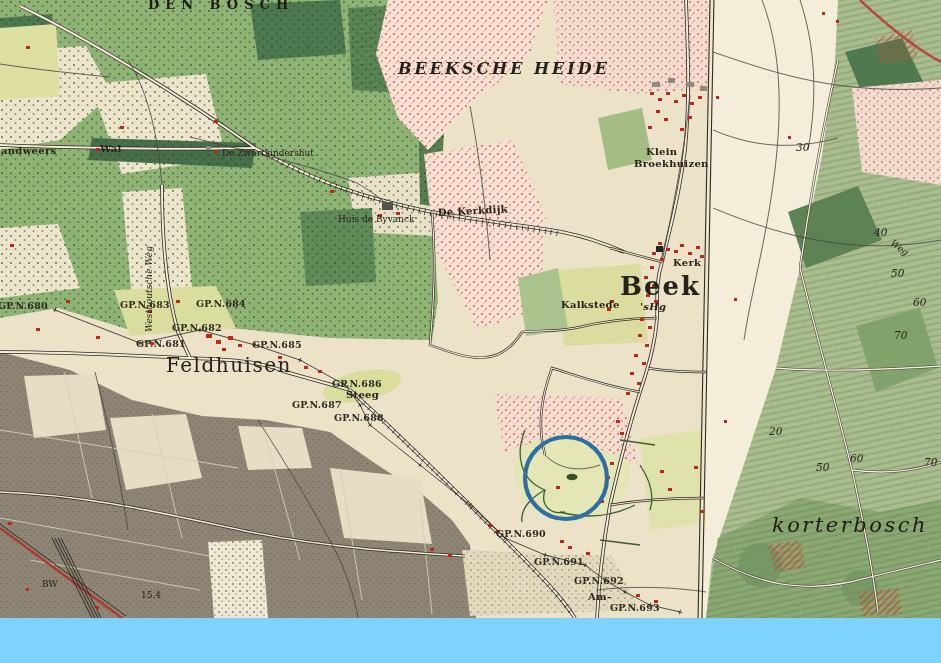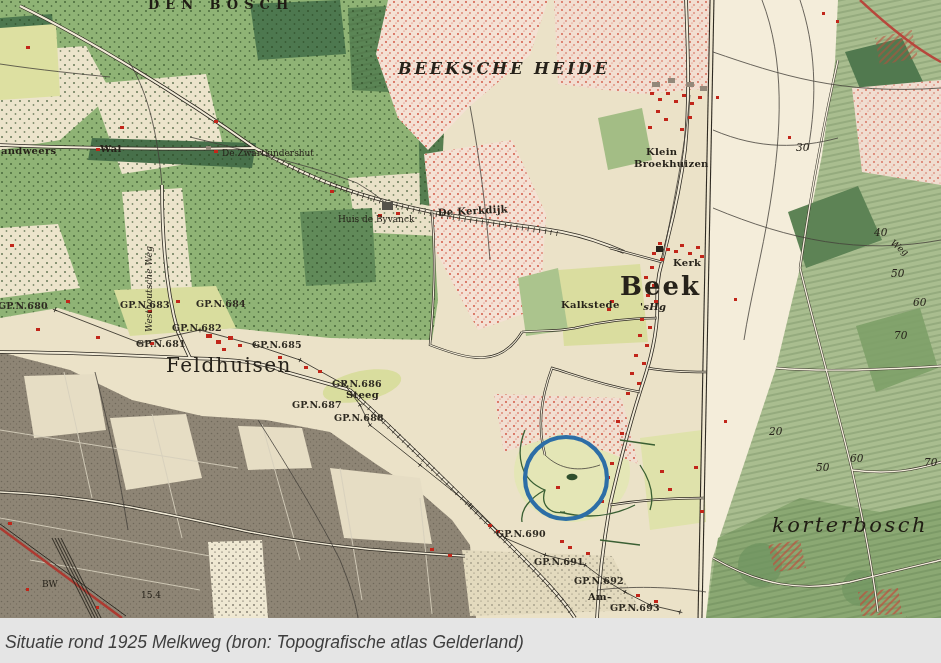--- a/index.html
+++ b/index.html
@@ -1,16 +1,16 @@
 <!DOCTYPE html>
 <html><head>
 <meta charset="utf-8">
 <style>
   html,body{margin:0;padding:0;background:#ffffff;}
-  .stage{position:relative;width:941px;height:663px;background:#e5e5e5;overflow:hidden;
+  .stage{position:relative;width:941px;height:663px;background:#7dd3fc;overflow:hidden;
          font-family:"Liberation Sans",sans-serif;}
   .map-wrap{position:absolute;left:0;top:0;width:941px;height:618px;}
   .caption{position:absolute;left:5px;top:624px;width:930px;height:36px;
            font-family:"Liberation Sans",sans-serif;font-style:italic;
            font-size:17.5px;color:#3e3e3e;line-height:36px;}
   svg text{font-family:"DejaVu Serif",serif;fill:#26221a;}
   .t-sm{font-size:10px;font-weight:bold;letter-spacing:.3px;}
   .t-gp{font-size:9.5px;font-weight:bold;fill:#2e2a21;letter-spacing:.2px;}
   .t-denbosch{font-size:13px;font-weight:bold;letter-spacing:6px;fill:#1f1c14;}
   .t-heide{font-size:16px;font-weight:bold;font-style:italic;letter-spacing:3px;}
@@ -397,14 +397,13 @@
         <text x="769" y="435" class="t-elev">20</text>
         <text x="816" y="471" class="t-elev">50</text>
         <text x="850" y="462" class="t-elev">60</text>
         <text x="924" y="466" class="t-elev">70</text>
       </g>
 
       <circle cx="566" cy="478" r="41" fill="none" stroke-width="4.2" stroke="#2d6ea6"></circle>
     </svg>
   </div>
 
-  <div class="caption">Situatie rond 1925 Melkweg (bron: Topografische atlas Gelderland)</div>
 </div>
 
 </body></html>

